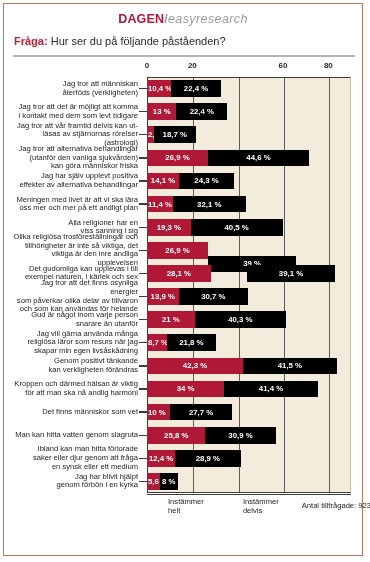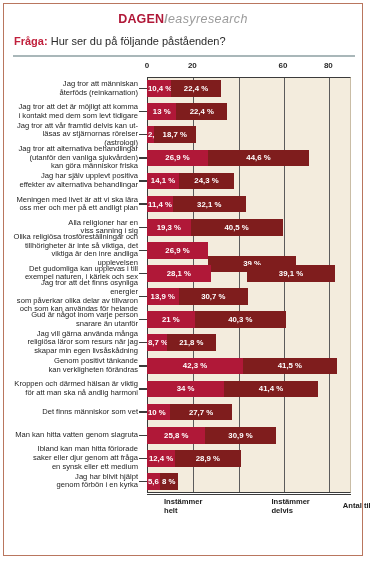--- a/index.html
+++ b/index.html
@@ -71,26 +71,26 @@
   .bars{
     position:absolute;left:134px;top:0;right:0;height:100%;
     display:flex;align-items:center;
   }
   .seg{
     height:72%;display:flex;align-items:center;justify-content:center;
     font-size:7.8px;font-weight:bold;color:#ffffff;white-space:nowrap;
     box-sizing:border-box;
   }
   .seg.helt{background:#b01838;}
-  .seg.delvis{background:#7f1d1d;color:#ffffff;}
+  .seg.delvis{background:#000000;color:#ffffff;}
 
   
   .legend{
-    position:absolute;left:128px;bottom:0;right:0;height:21px;
-    display:flex;align-items:center;gap:23px;font-size:7.6px;color:#1d1d1d;font-weight:bold;
+    position:absolute;left:142px;bottom:0;right:0;height:21px;
+    display:flex;align-items:center;gap:13px;font-size:7.6px;color:#1d1d1d;
   }
   .swatch{width:19px;height:9px;display:inline-block;}
   .swatch.helt{background:#b01838;}
   .swatch.delvis{background:#c8845c;}
   .legend .gap{width:9px;}
   .legend .count{margin-left:10px;white-space:nowrap;}
   .legend-rule{
     position:absolute;left:134px;right:4px;bottom:21px;height:1.3px;background:#3b3b3b;
   }
 </style>
@@ -122,21 +122,21 @@
         <div class="gridline" style="left: 45.3333px;"></div>
         <div class="gridline" style="left: 90.6667px;"></div>
         <div class="gridline" style="left: 136px;"></div>
         <div class="gridline" style="left: 181.333px;"></div>
       </div>
     <div class="rows" id="rows">
         <div class="row" style="height: 5.55556%;">
           <div class="row-label">
             <div>
               <div>Jag tror att människan</div>
-              <div>återföds (reinkarnation)</div>
+              <div>återföds (verkligheten)</div>
             </div>
           </div>
           <div class="leader"></div>
           <div class="bars">
             <div class="seg helt" style="width: 23.5733px; overflow: visible; justify-content: flex-start; padding-left: 1px;">10,4 %</div>
             <div class="seg delvis" style="width: 50.7733px;">22,4 %</div>
           </div>
         </div>
         <div class="row" style="height: 5.55556%;">
           <div class="row-label">

